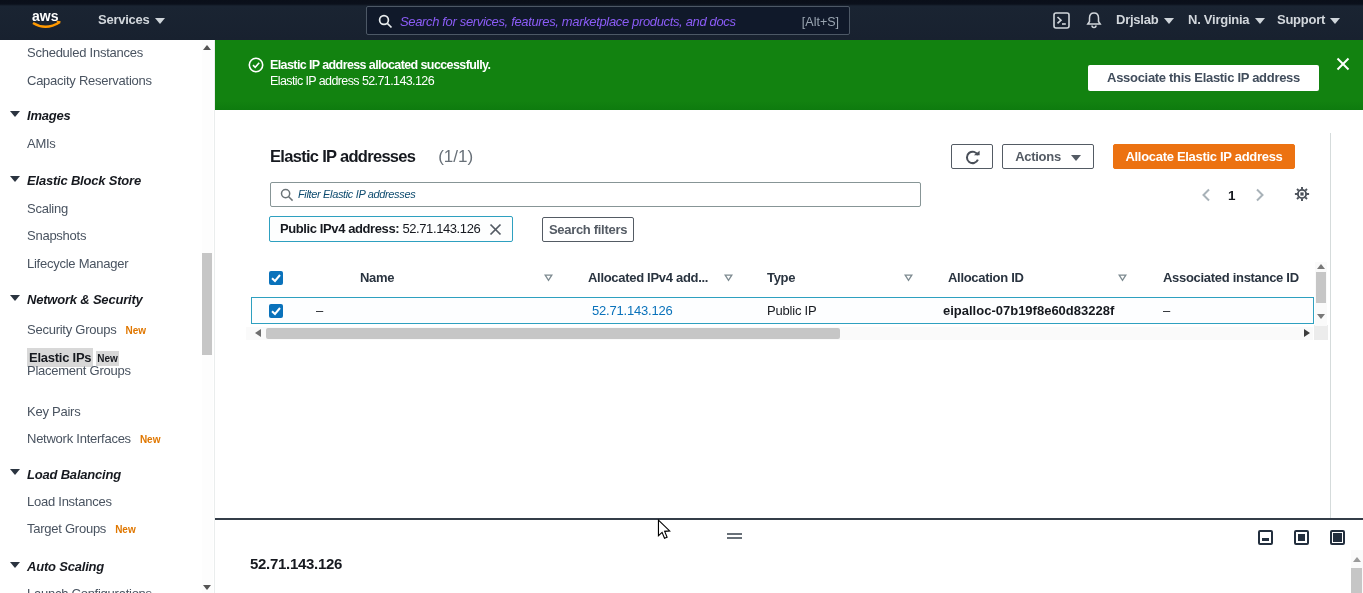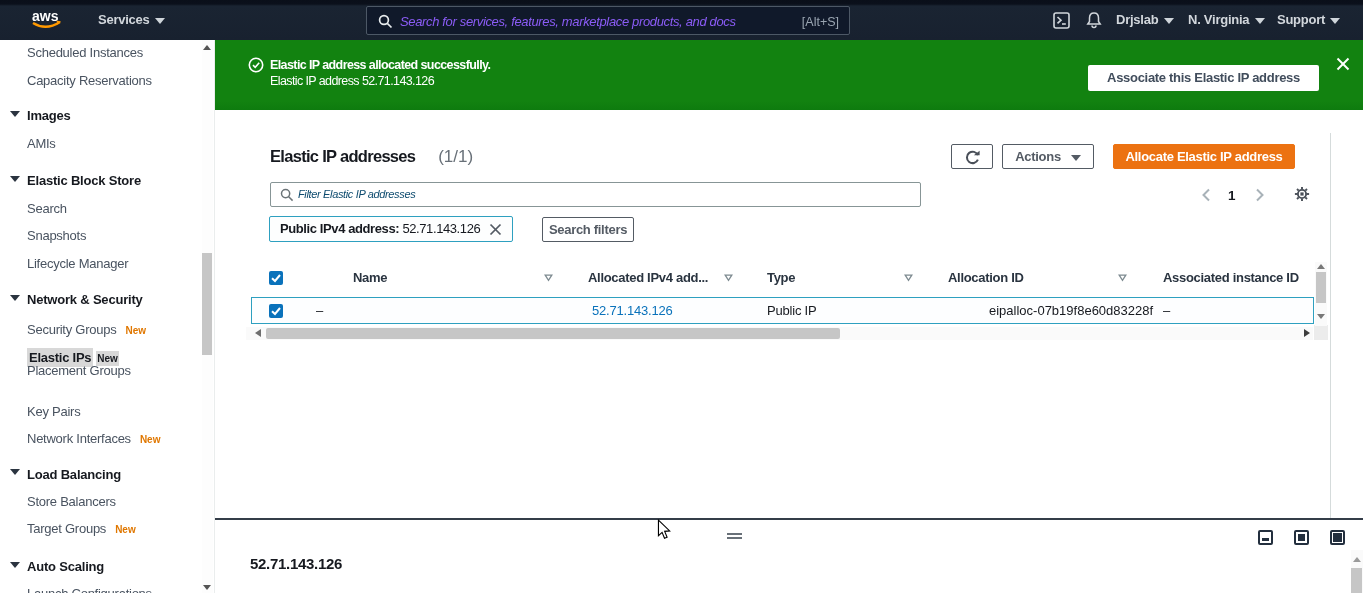--- a/index.html
+++ b/index.html
@@ -18,21 +18,21 @@
 
 #banner { position:absolute; left:215px; top:40px; width:1148px; height:70px; background:linear-gradient(#128210 87%, #0e7b0e); color:#fff; }
 #banner .b1 { position:absolute; left:55px; top:18px; font-size:12.5px; letter-spacing:-0.6px; font-weight:bold; }
 #banner .b2 { position:absolute; left:55px; top:34px; font-size:12.5px; letter-spacing:-0.6px; }
 #assocbtn { position:absolute; left:873px; top:9px; width:231px; height:26px; background:#fff;
   border-radius:2px; color:#414d5c; font-weight:bold; font-size:13px; letter-spacing:-0.3px; text-align:center; line-height:26px;margin-top:16px; }
 
 #sidebar { position:absolute; left:0; top:40px; width:215px; height:553px; background:#fff;
   border-right:1px solid #eaeded; }
 .sitem { position:absolute; left:27px; font-size:13px; letter-spacing:-0.25px; color:#495360; white-space:nowrap; }
-.shead { position:absolute; left:27px; font-size:13px; letter-spacing:-0.2px; color:#16191f; font-weight:bold; white-space:nowrap; }
+.shead { position:absolute; left:27px; font-size:13px; letter-spacing:-0.2px; color:#16191f; font-weight:bold; white-space:nowrap;font-style:italic; }
 .stri { position:absolute; left:10px; width:0; height:0; border-left:5px solid transparent;
   border-right:5px solid transparent; border-top:6px solid #2b3440; }
 .new { color:#e07700; font-size:10px; letter-spacing:0; font-weight:bold; margin-left:9px; }
 
 .sbtrack { position:absolute; background:#fafafa; }
 .sbthumb { position:absolute; background:#c6c6c6; }
 .arr { position:absolute; width:0; height:0; }
 #cardedge { position:absolute; left:1330px; top:133px; width:1px; height:385px; background:#d5dbdb; }
 .btn { position:absolute; height:25px; border:1px solid #545b64; border-radius:2px; background:#fff;
   color:#545b64; font-weight:bold; font-size:13px; letter-spacing:-0.3px; text-align:center; }
@@ -107,33 +107,33 @@
 
 <div id="sidebar"></div>
 <div id="sideitems">
 <div class="sitem" style="top:45px">Scheduled Instances</div>
 <div class="sitem" style="top:72.5px">Capacity Reservations</div>
 <div class="stri" style="top:110.5px"></div>
 <div class="shead" style="top:108px">Images</div>
 <div class="sitem" style="top:135.5px">AMIs</div>
 <div class="stri" style="top:175.5px"></div>
 <div class="shead" style="top:173px">Elastic Block Store</div>
-<div class="sitem" style="top:200.5px">Search</div>
+<div class="sitem" style="top:200.5px">Scaling</div>
 <div class="sitem" style="top:228px">Snapshots</div>
 <div class="sitem" style="top:255.5px">Lifecycle Manager</div>
 <div class="stri" style="top:294.5px"></div>
 <div class="shead" style="top:292px">Network &amp; Security</div>
 <div class="sitem" style="top:322px">Security Groups<span class="new">New</span></div>
 <div class="sitem" style="top:350px"><span style="background:#d8d8d8;font-weight:bold;color:#16191f;padding:2px 2px;">Elastic IPs</span><span class="new" style="background:#d8d8d8;color:#16191f;padding:2px 1px;margin-left:3px;">New</span></div>
 <div class="sitem" style="top:363px">Placement Groups</div>
 <div class="sitem" style="top:404px">Key Pairs</div>
 <div class="sitem" style="top:431px">Network Interfaces<span class="new">New</span></div>
 <div class="stri" style="top:469px"></div>
 <div class="shead" style="top:466.5px">Load Balancing</div>
-<div class="sitem" style="top:494px">Store Balancers</div>
+<div class="sitem" style="top:494px">Load Instances</div>
 <div class="sitem" style="top:521px">Target Groups<span class="new">New</span></div>
 <div class="stri" style="top:561.5px"></div>
 <div class="shead" style="top:559px">Auto Scaling</div>
 <div class="sitem" style="top:586px">Launch Configurations</div>
 </div>
 
 <div id="cardedge"></div>
 <h1 class="title">Elastic IP addresses <span>(1/1)</span></h1>
 
 <div class="btn" style="left:951px;top:144px;width:42px;">
@@ -183,21 +183,21 @@
   </svg>
 </div>
 <div class="btn" id="clearbtn">Search filters</div>
 
 <div id="selrow"></div>
 <div class="cbx" style="left:269px;top:271px;">
   <svg width="14" height="14" viewBox="0 0 14 14">
       <path d="M3 7.2 L6 10 L11 4" stroke="#fff" stroke-width="2" fill="none"></path>
     </svg>
 </div>
-<div class="thead" style="left:313px;padding-left:40px;">Name</div>
+<div class="thead" style="left:320px;padding-left:40px;">Name</div>
 <div class="thead" style="left:588px;">Allocated IPv4 add...</div>
 <div class="thead" style="left:767px;">Type</div>
 <div class="thead" style="left:948px;">Allocation ID</div>
 <div class="thead" style="left:1163px;">Associated instance ID</div>
 <svg class="sort" style="left:544px" width="9" height="8" viewBox="0 0 9 8">
     <path d="M1.2 1.2 L7.8 1.2 L4.5 6.3 Z" stroke="#7d8a90" stroke-width="1.3" fill="none"></path>
   </svg>
 <svg class="sort" style="left:724px" width="9" height="8" viewBox="0 0 9 8">
     <path d="M1.2 1.2 L7.8 1.2 L4.5 6.3 Z" stroke="#7d8a90" stroke-width="1.3" fill="none"></path>
   </svg>
@@ -209,21 +209,21 @@
   </svg>
 
 <div class="cbx" style="left:269px;top:304px;">
   <svg width="14" height="14" viewBox="0 0 14 14">
       <path d="M3 7.2 L6 10 L11 4" stroke="#fff" stroke-width="2" fill="none"></path>
     </svg>
 </div>
 <div class="trow" style="left:316px;">–</div>
 <div class="trow" style="left:592px;color:#0a72bb;">52.71.143.126</div>
 <div class="trow" style="left:767px;">Public IP</div>
-<div class="trow" style="left:989px;letter-spacing:0;">eipalloc-07b19f8e60d83228f</div>
+<div class="trow" style="left:943px;letter-spacing:0;font-weight:bold;">eipalloc-07b19f8e60d83228f</div>
 <div class="trow" style="left:1163px;">–</div>
 
 <div class="sbtrack" style="left:246px;top:327px;width:1067px;height:13px;"></div>
 <div class="sbthumb" style="left:266px;top:328px;width:574px;height:11px;border-radius:2px;"></div>
 <div class="arr" style="left:255px;top:329px;border-top:4px solid transparent;border-bottom:4px solid transparent;border-right:6px solid #6e6e6e;"></div>
 <div class="arr" style="left:1304px;top:329px;border-top:4px solid transparent;border-bottom:4px solid transparent;border-left:6px solid #3d3d3d;"></div>
 <div class="abs" style="left:1314px;top:325px;width:14px;height:15px;background:#ececec;"></div>
 
 <div class="sbtrack" style="left:1315px;top:262px;width:12px;height:64px;"></div>
 <div class="arr" style="left:1317px;top:264px;border-left:4px solid transparent;border-right:4px solid transparent;border-bottom:5px solid #787878;"></div>

